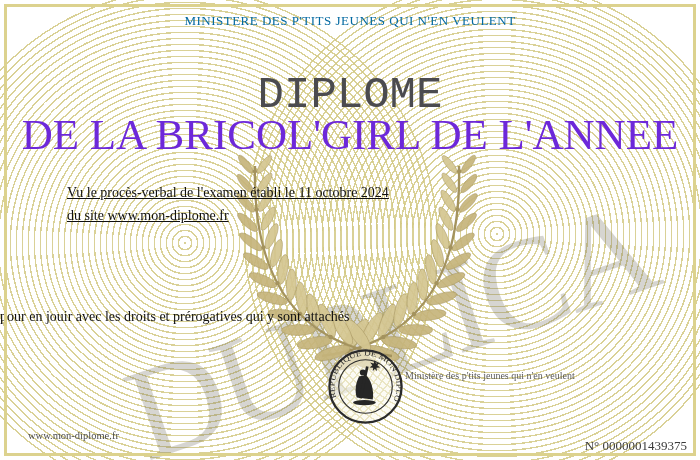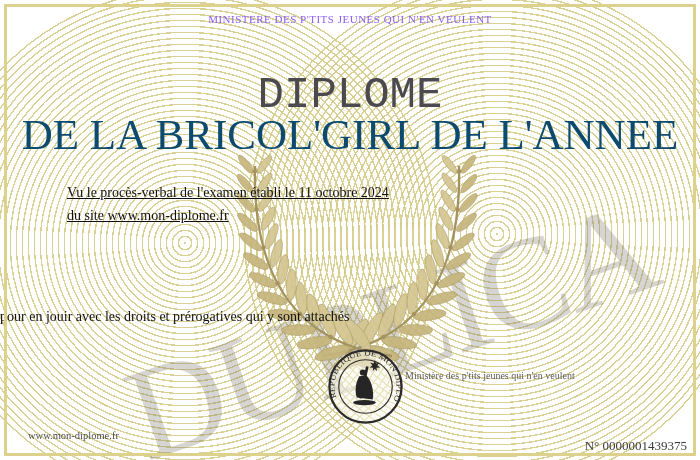--- a/index.html
+++ b/index.html
@@ -13,23 +13,23 @@
   .ring-right{left:242px;top:-21px;}
 
   
   .watermark{position:absolute;left:118px;top:258px;z-index:2;white-space:nowrap;
              font-size:132px;line-height:1.1;letter-spacing:-4px;font-weight:400;
              color:rgba(120,116,104,0.30);transform:rotate(-19deg);transform-origin:50% 50%;}
 
   .wreath{position:absolute;left:227px;top:144px;width:260px;height:215px;z-index:3;overflow:visible;}
 
   .txt{position:absolute;z-index:4;}
-  .header{top:13px;left:0;width:100%;text-align:center;font-size:11px;letter-spacing:0.5px;color:#8b5cf6;}
+  .header{top:13px;left:0;width:100%;text-align:center;font-size:13px;letter-spacing:0.5px;color:#0369a1;}
   .title1{top:73px;left:0;width:100%;text-align:center;font-size:44px;line-height:1;color:#4b4b4f;white-space:nowrap;font-family:Liberation Mono, monospace;}
-  .title2{top:113px;left:0;width:100%;text-align:center;font-size:43px;line-height:1;color:#0c4a6e;white-space:nowrap;}
+  .title2{top:113px;left:0;width:100%;text-align:center;font-size:43px;line-height:1;color:#6d28d9;white-space:nowrap;}
   .body-block{left:67px;top:181px;font-size:14px;line-height:23px;color:#101010;text-decoration:underline;}
   .grant{top:309px;left:0;width:600px;text-align:left;font-size:14px;color:#101010;}
   .sig{left:118px;top:370px;width:165px;text-align:center;font-size:9px;color:#6e6e6e;}
   .ministry{left:405px;top:370px;font-size:10px;color:#5a5a5a;}
   .website{left:28px;top:430px;font-size:10.5px;color:#4a4a4a;}
   .serial{right:13px;top:438px;font-size:13px;color:#3a3a3a;}
 
   .seal-svg{position:absolute;left:324px;top:345px;width:83px;height:83px;z-index:5;}
 
   .frame{position:absolute;inset:4px;border:3px solid #dcd28e;z-index:7;pointer-events:none;}

